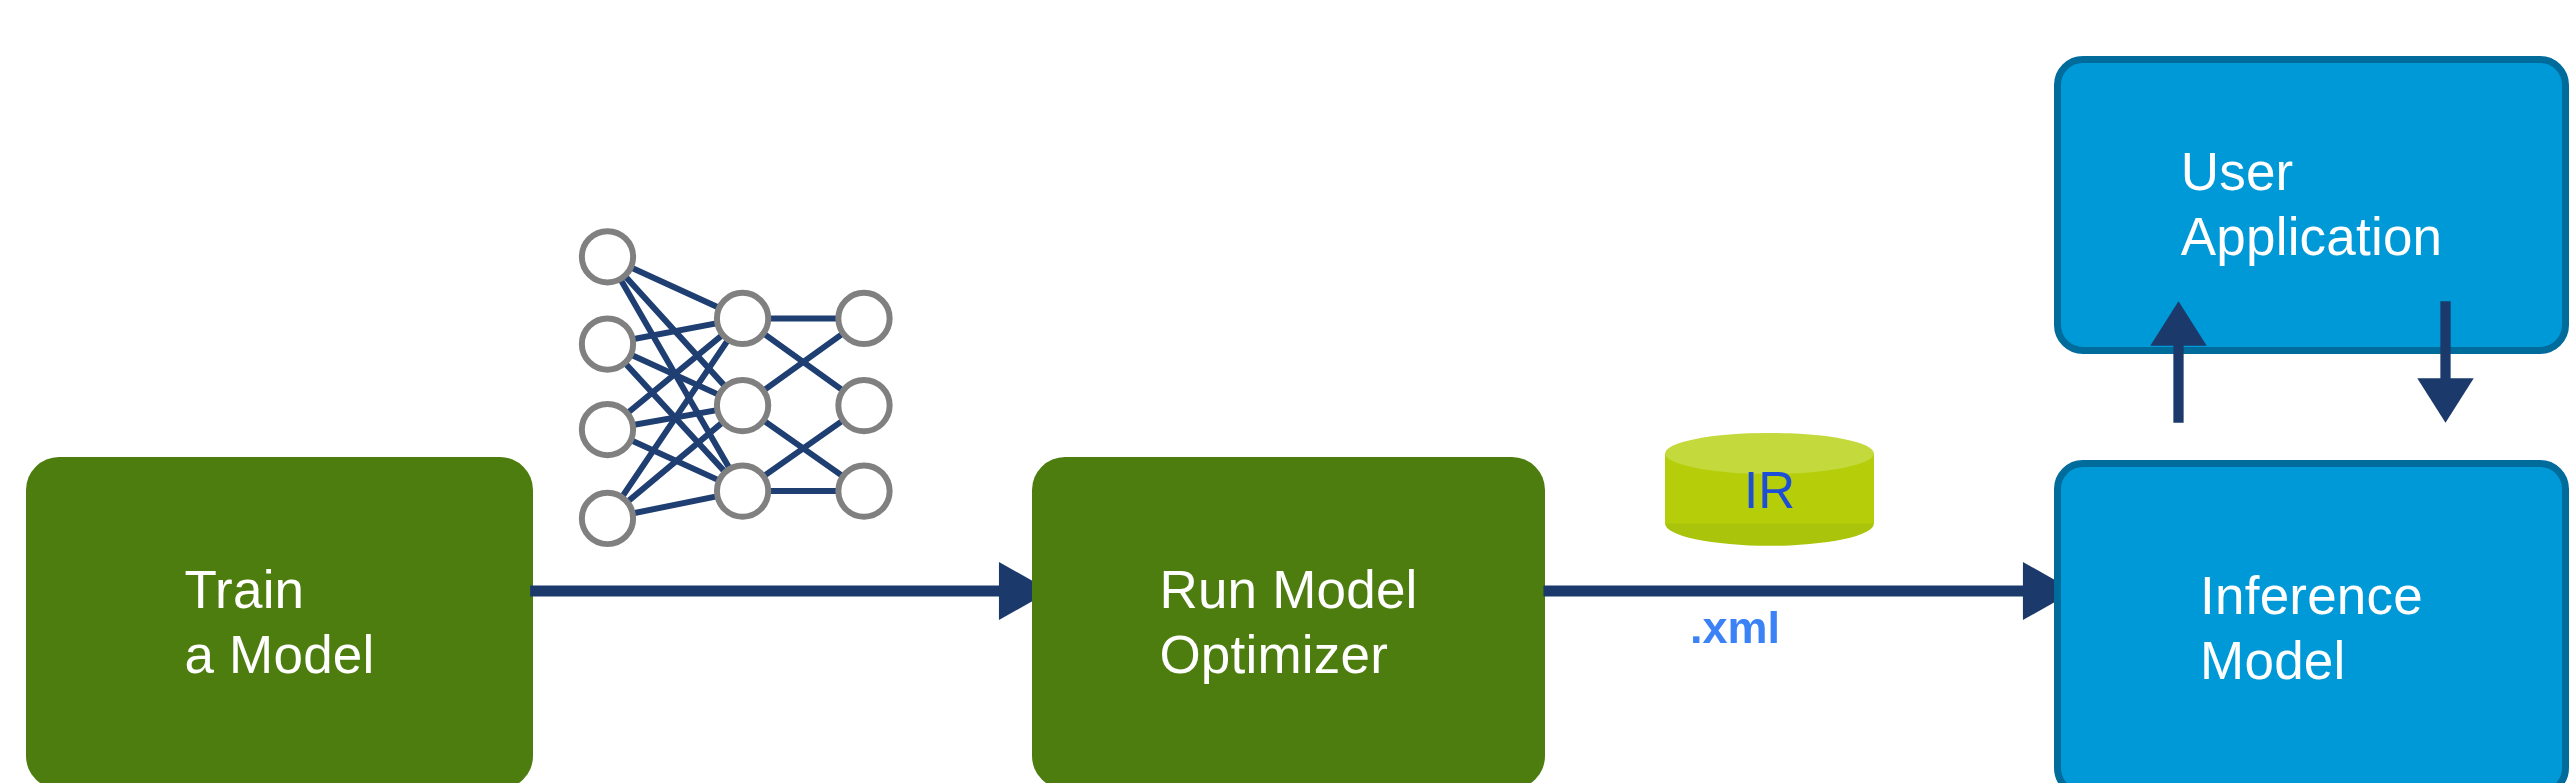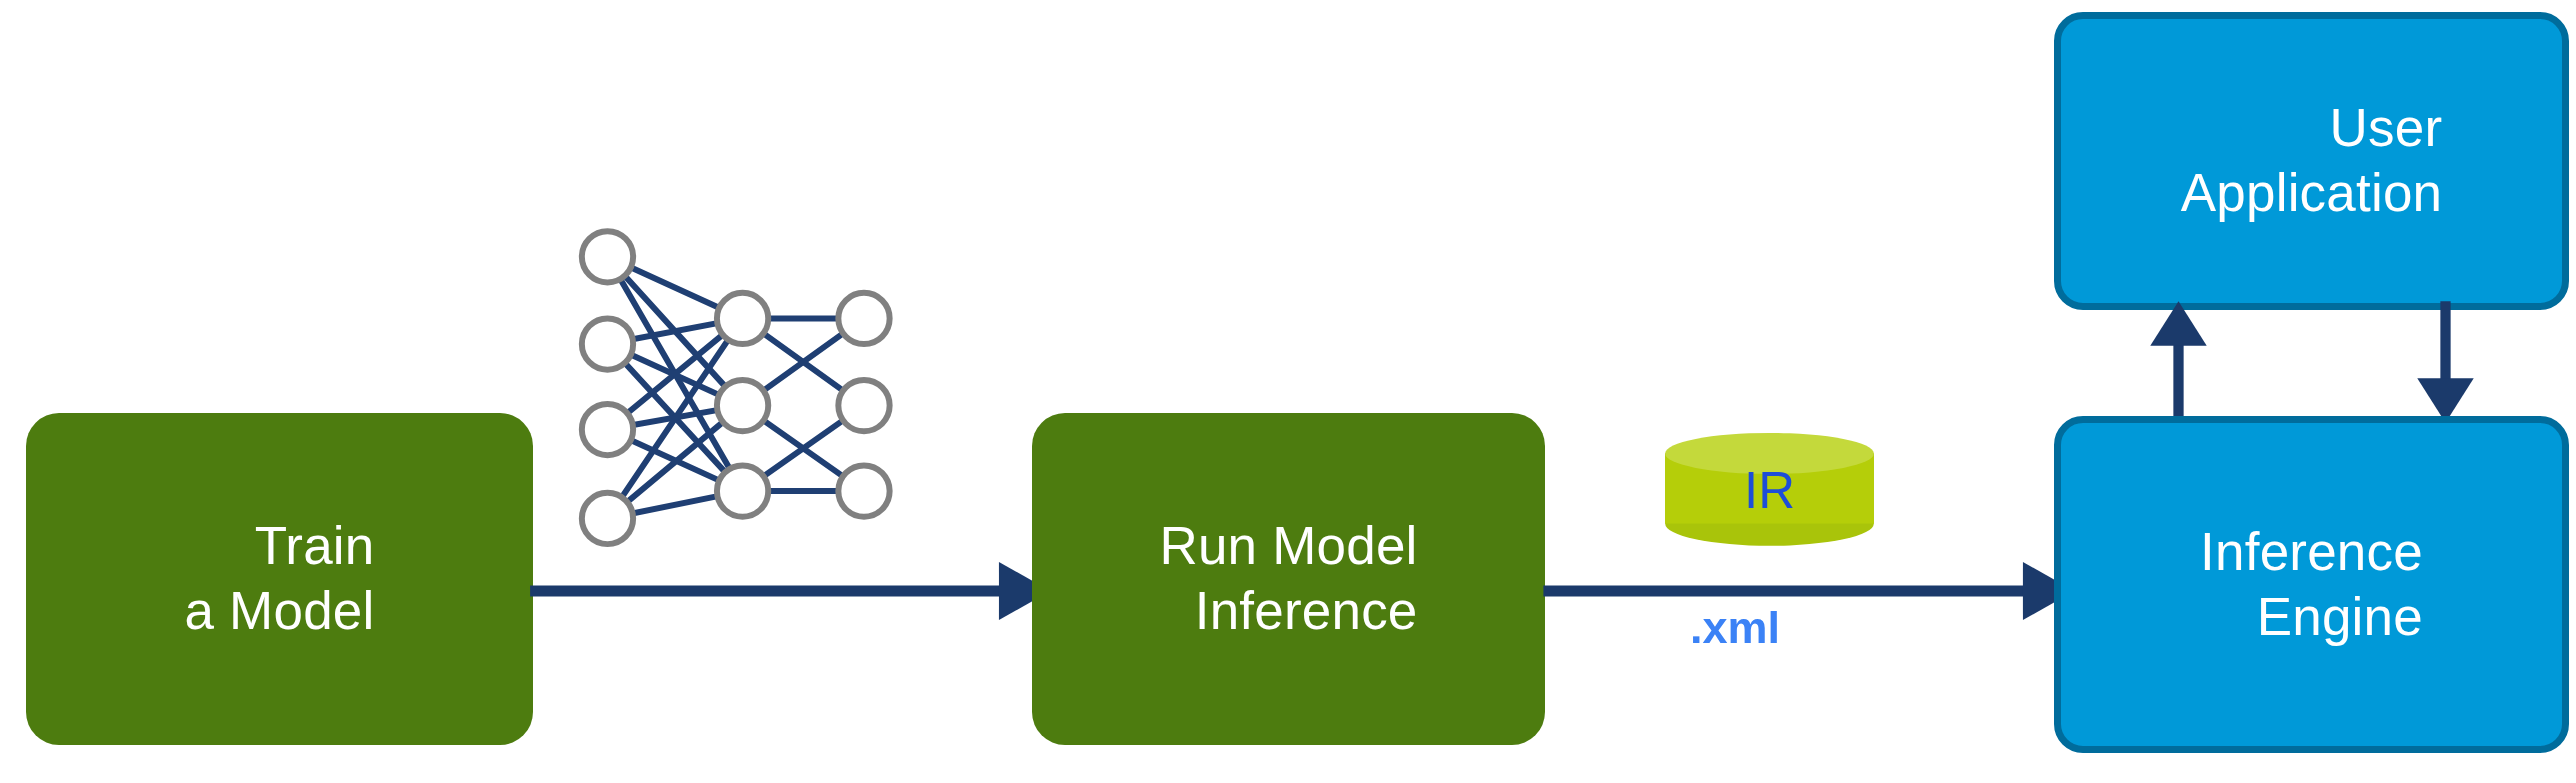--- a/index.html
+++ b/index.html
@@ -15,26 +15,27 @@
     width: 2576px;
     height: 783px;
     background: #ffffff;
     overflow: hidden;
   }
   .node-box {
     position: absolute;
     display: flex;
     align-items: center;
     justify-content: center;
-    text-align: right;
+    text-align: left;
     box-sizing: border-box;
     line-height: 1.22;
     white-space: pre-line;
     color: #ffffff;
     letter-spacing: 0.2px;
+    margin-top: 44px;
   }
   .node-box.green {
     background: #4d7c0f;
     border-radius: 33px;
     font-size: 53px;
     font-weight: 400;
   }
   .node-box.blue {
     background: #0099d8;
     border: 7.7px solid #006c9c;
@@ -121,21 +122,21 @@
     </g>
   </svg>
 
   <svg id="arrow1" viewBox="0 0 630 84">
     <line x1="20" y1="42" x2="572" y2="42" stroke="#1b3a6b" stroke-width="13"></line>
     <polygon points="568,8 628,42 568,76" fill="#1b3a6b"></polygon>
   </svg>
 
   <div class="node-box green" id="box-mo">
     <span>Run Model
-Inference</span>
+Optimizer</span>
   </div>
 
   <svg id="ir-cyl" viewBox="0 0 256 134">
     <path d="M6 26 L6 108 A122 26 0 0 0 250 108 L250 26 Z" fill="#a9c40a"></path>
     <rect x="6" y="26" width="244" height="82" fill="#b5ce09"></rect>
     <ellipse cx="128" cy="26" rx="122" ry="24" fill="#c4d93b"></ellipse>
   </svg>
   <div id="ir-label">
     <span>IR</span>
   </div>
@@ -159,17 +160,17 @@
     <polygon points="45,0 78,52 12,52" fill="#1b3a6b"></polygon>
   </svg>
 
   <svg id="arrow-dn" viewBox="0 0 90 142">
     <line x1="45" y1="0" x2="45" y2="112" stroke="#1b3a6b" stroke-width="12"></line>
     <polygon points="45,142 78,90 12,90" fill="#1b3a6b"></polygon>
   </svg>
 
   <div class="node-box blue" id="box-ie">
     <span>Inference
-Engine</span>
+Model</span>
   </div>
 
 </div>
 
 
 </body></html>

